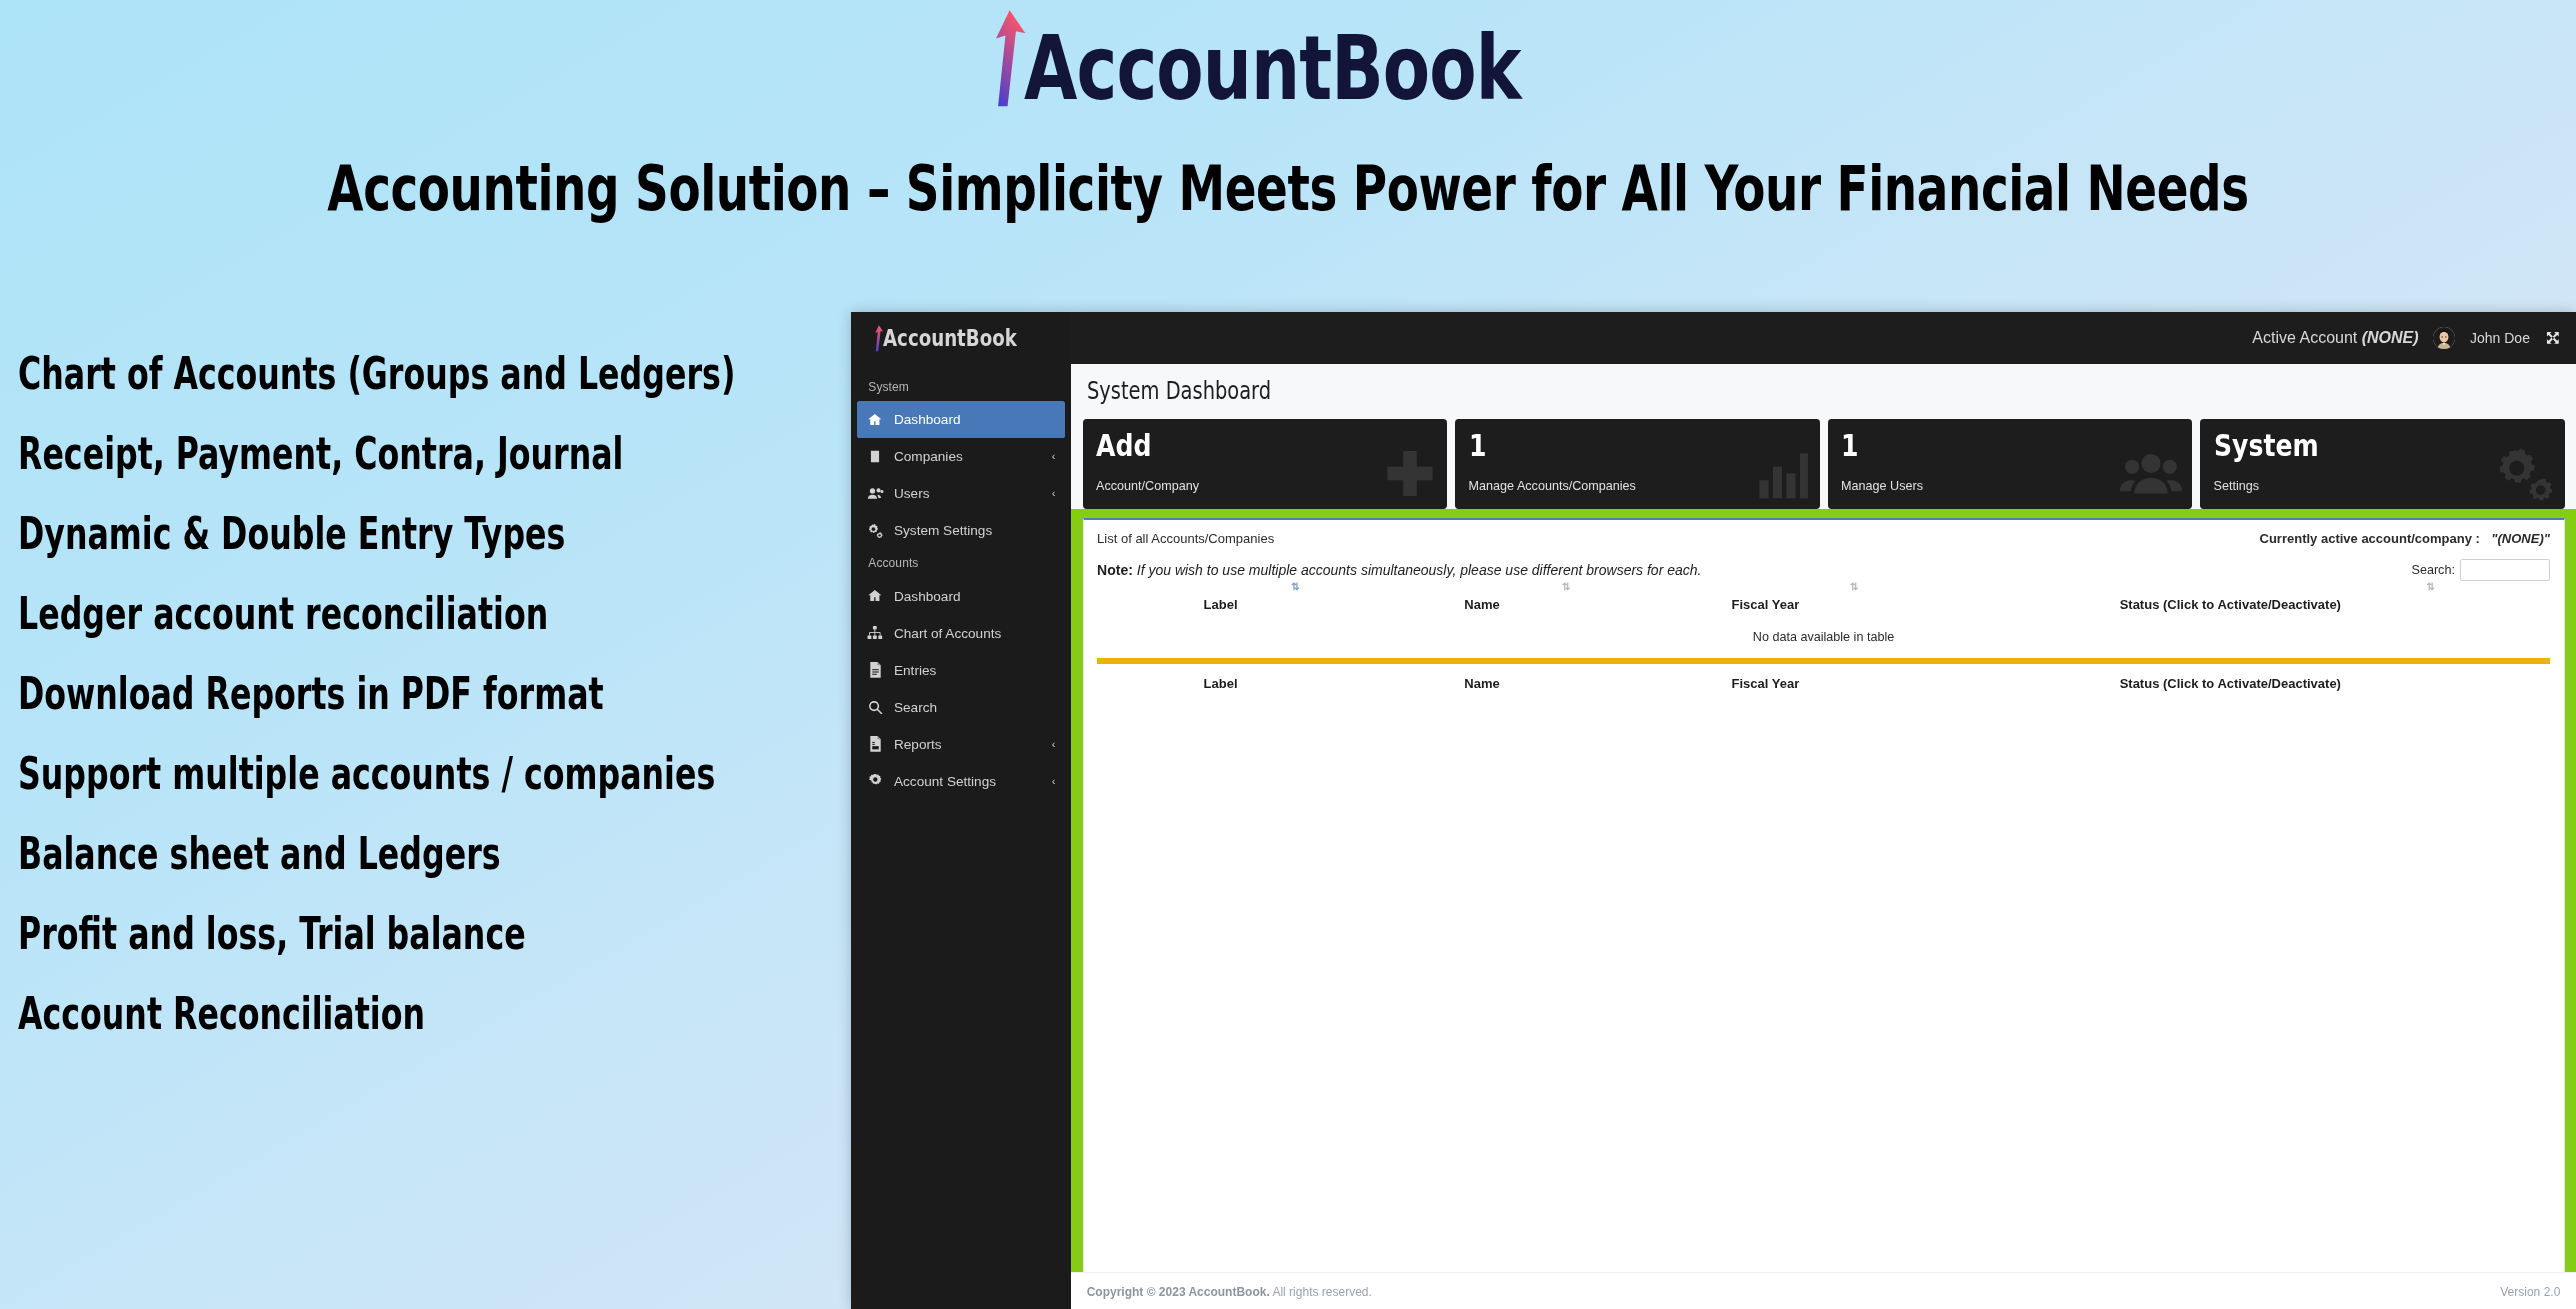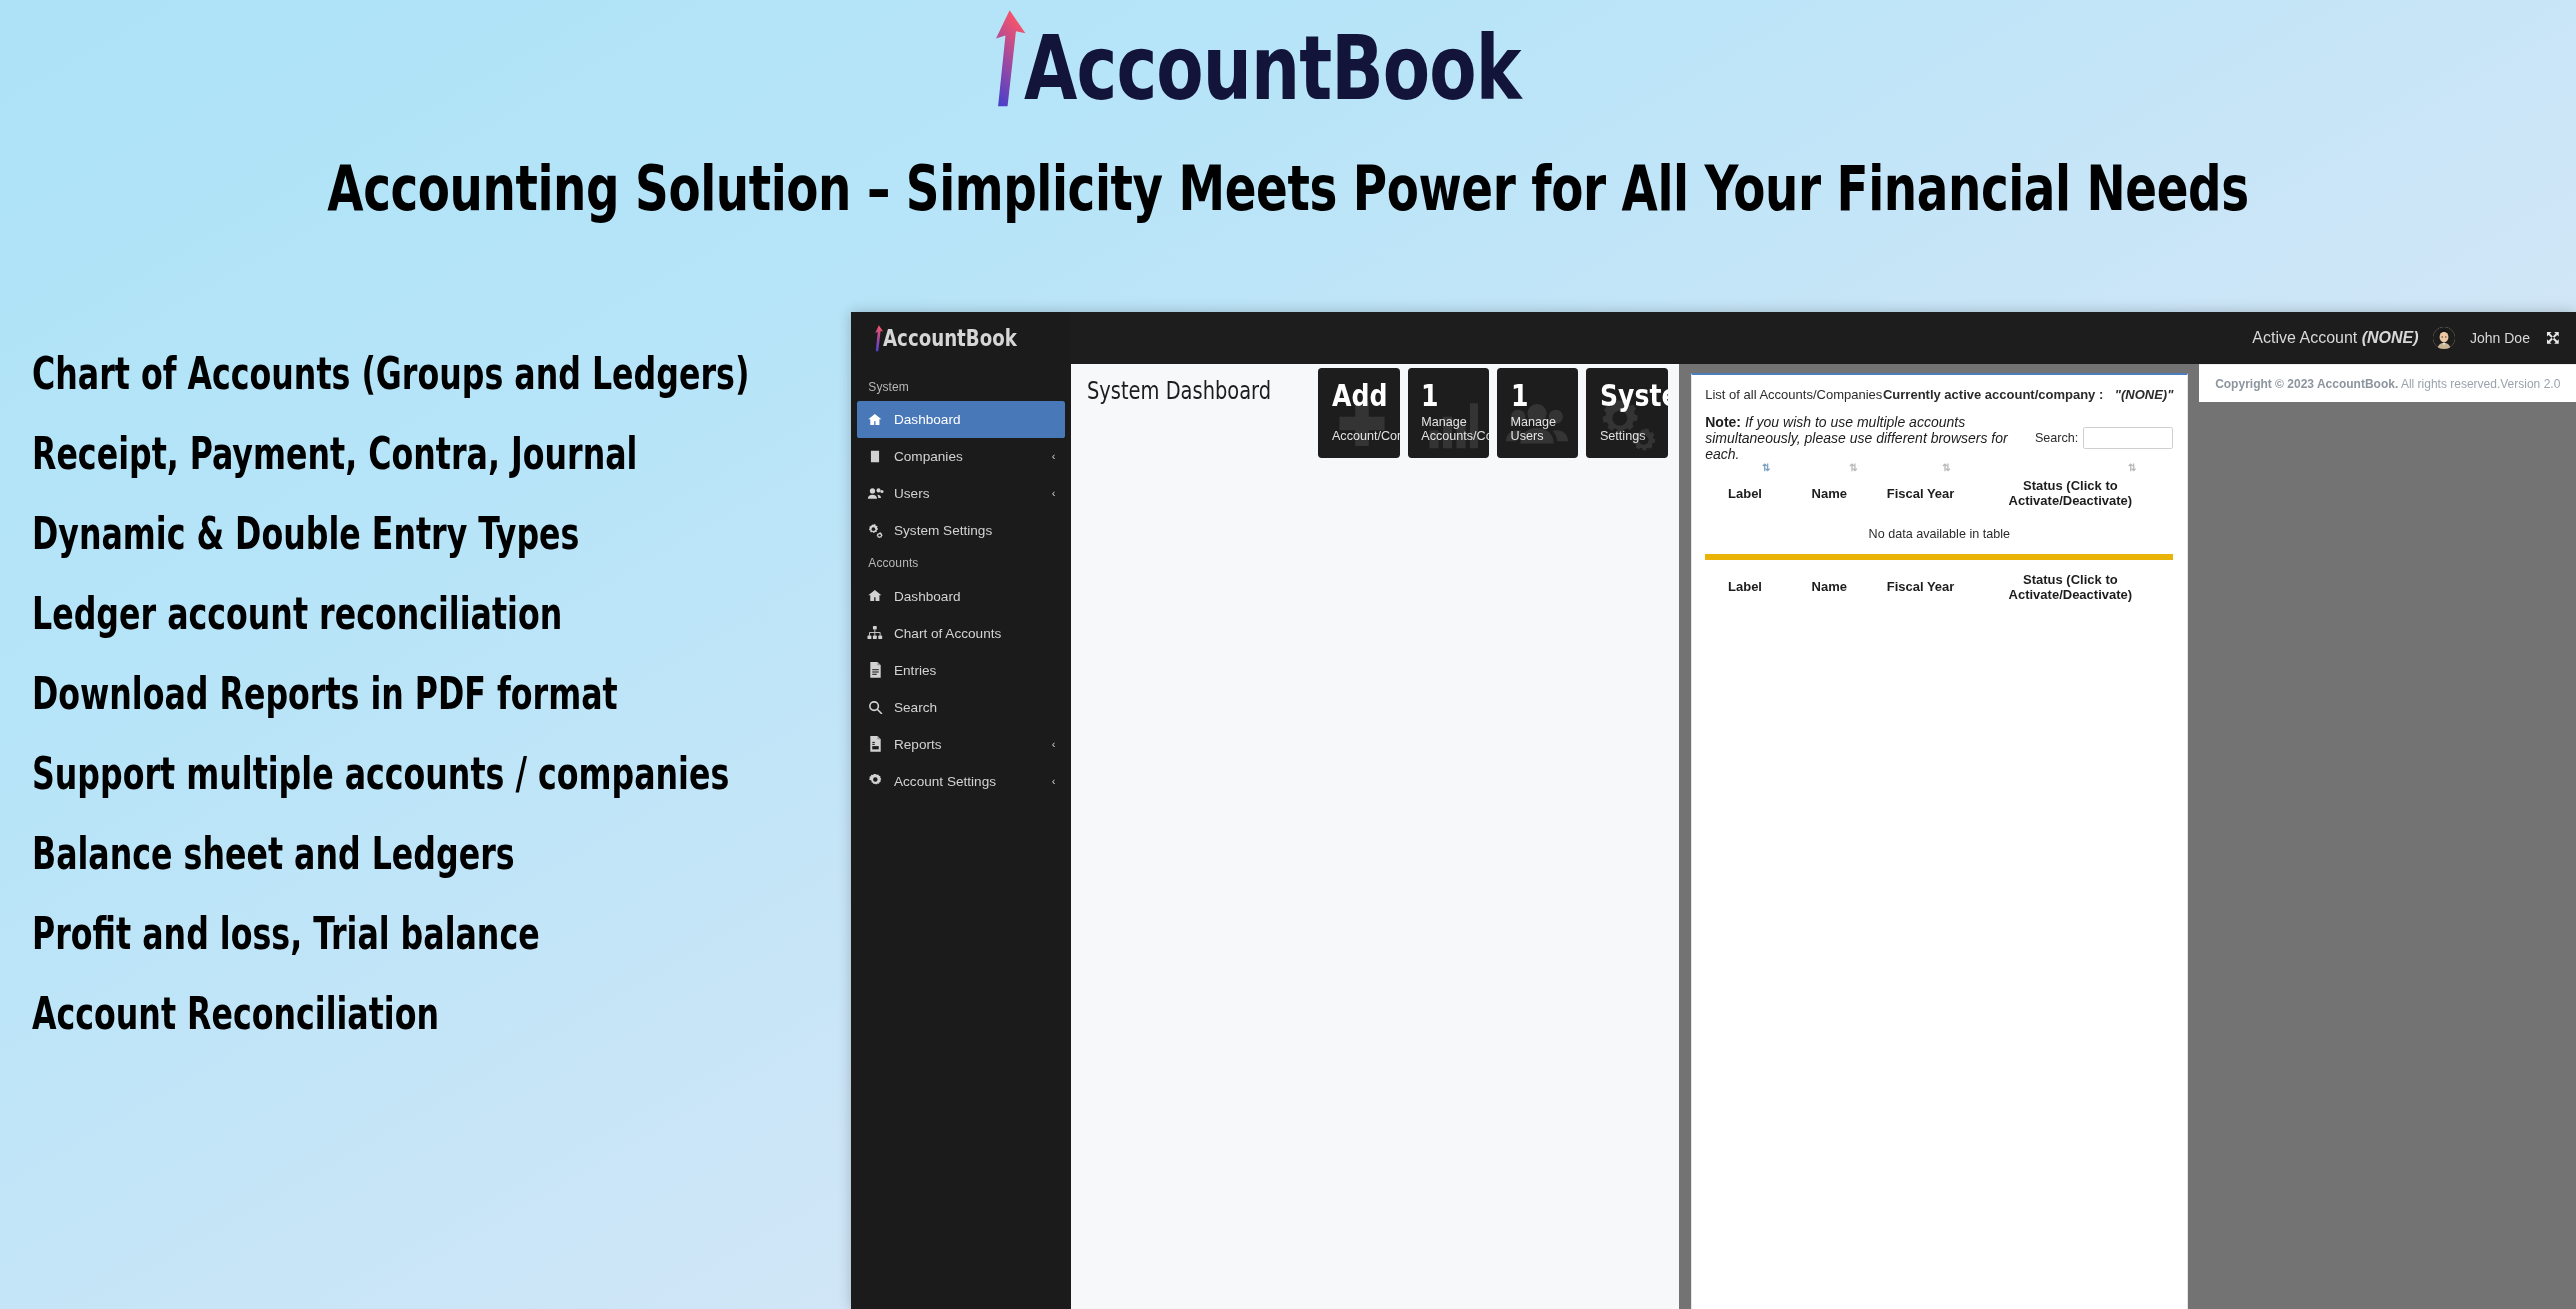--- a/index.html
+++ b/index.html
@@ -24,21 +24,21 @@
     transform:scaleX(0.86); transform-origin:left bottom;
   }
   .promo-tagline{
     position:absolute; top:152px; left:0; width:100%; text-align:center;
     font-family:"DejaVu Sans Condensed","Liberation Sans Narrow","Liberation Sans",sans-serif;
     font-weight:bold; font-size:62px; color:#000; letter-spacing:-0.5px;
     transform:scaleX(0.84);
   }
 
   
-  .features{ position:absolute; left:32px; top:352px; width:802px; }
+  .features{ position:absolute; left:18px; top:352px; width:802px; }
   .feature-item{
     font-family:"DejaVu Sans Condensed","Liberation Sans Narrow","Liberation Sans",sans-serif;
     font-weight:bold; font-size:44px; color:#000; line-height:1.0;
     margin-bottom:36px; white-space:nowrap; transform:scaleX(0.80);
     transform-origin:left center;
   }
 
   
   .app{
     position:absolute; left:851px; top:312px; width:1725px; height:998px;
@@ -83,21 +83,21 @@
   .side-item{
     display:flex; align-items:center; height:37px; margin:0 6.3px; padding:0 9.4px;
     color:#d2d2d2; font-size:13.6px; border-radius:2.6px; gap:10px;
   }
   .side-item.active{ background:#4878b8; color:#ffffff; }
   .side-ico{ width:17.3px; display:flex; justify-content:center; flex:none; }
   .side-label{ flex:1; }
   .side-caret{ font-size:11px; color:#cfcfcf; }
 
   
-  .content{ flex:1; background:#737373; display:flex; min-width:0; }
+  .content{ flex:1; background:#84cc16; display:flex; flex-direction:column; min-width:0; }
   .content-head{
     background:#f7f8fa; padding:13px 15.7px 9.4px 15.7px;
   }
   .page-title{
     font-family:"DejaVu Sans Condensed","Liberation Sans Narrow","Liberation Sans",sans-serif;
     font-size:24px; color:#1d1d1d; font-weight:400; transform:scaleX(0.9);
     transform-origin:left center;
   }
   .cards{ display:flex; gap:8px; padding:4.2px 11.5px 0 11.5px; background:#f7f8fa; }
   .card{

